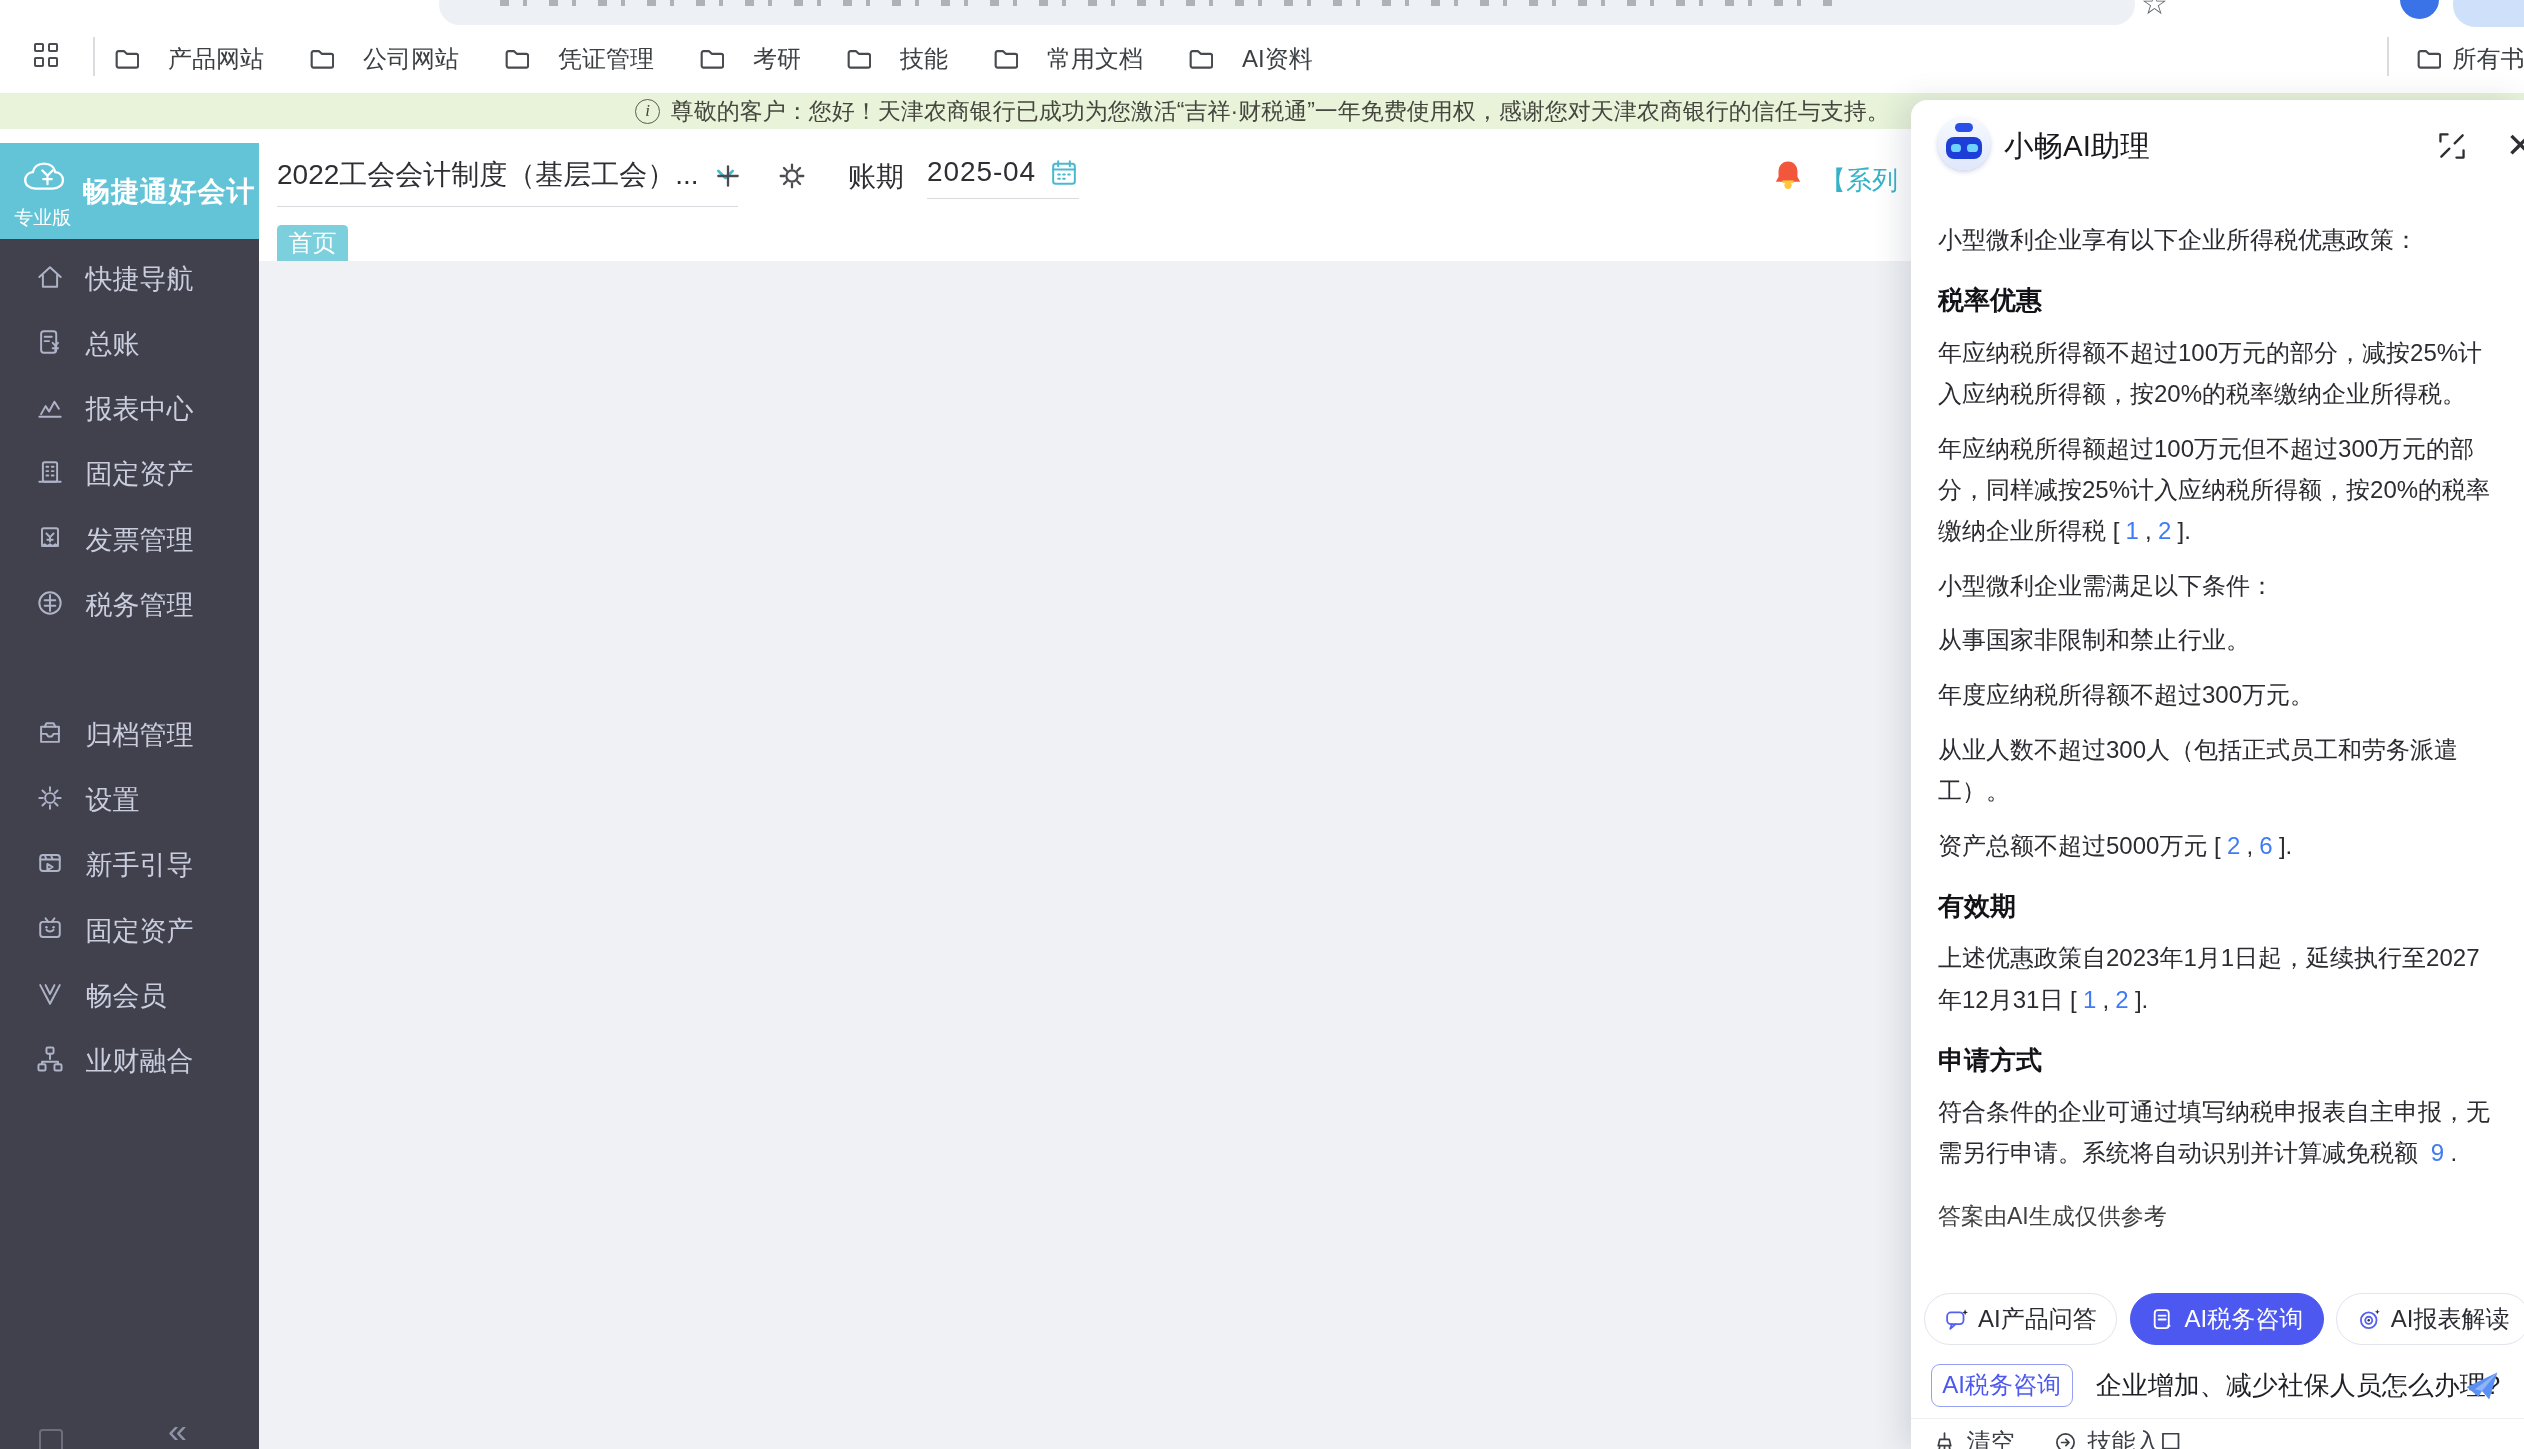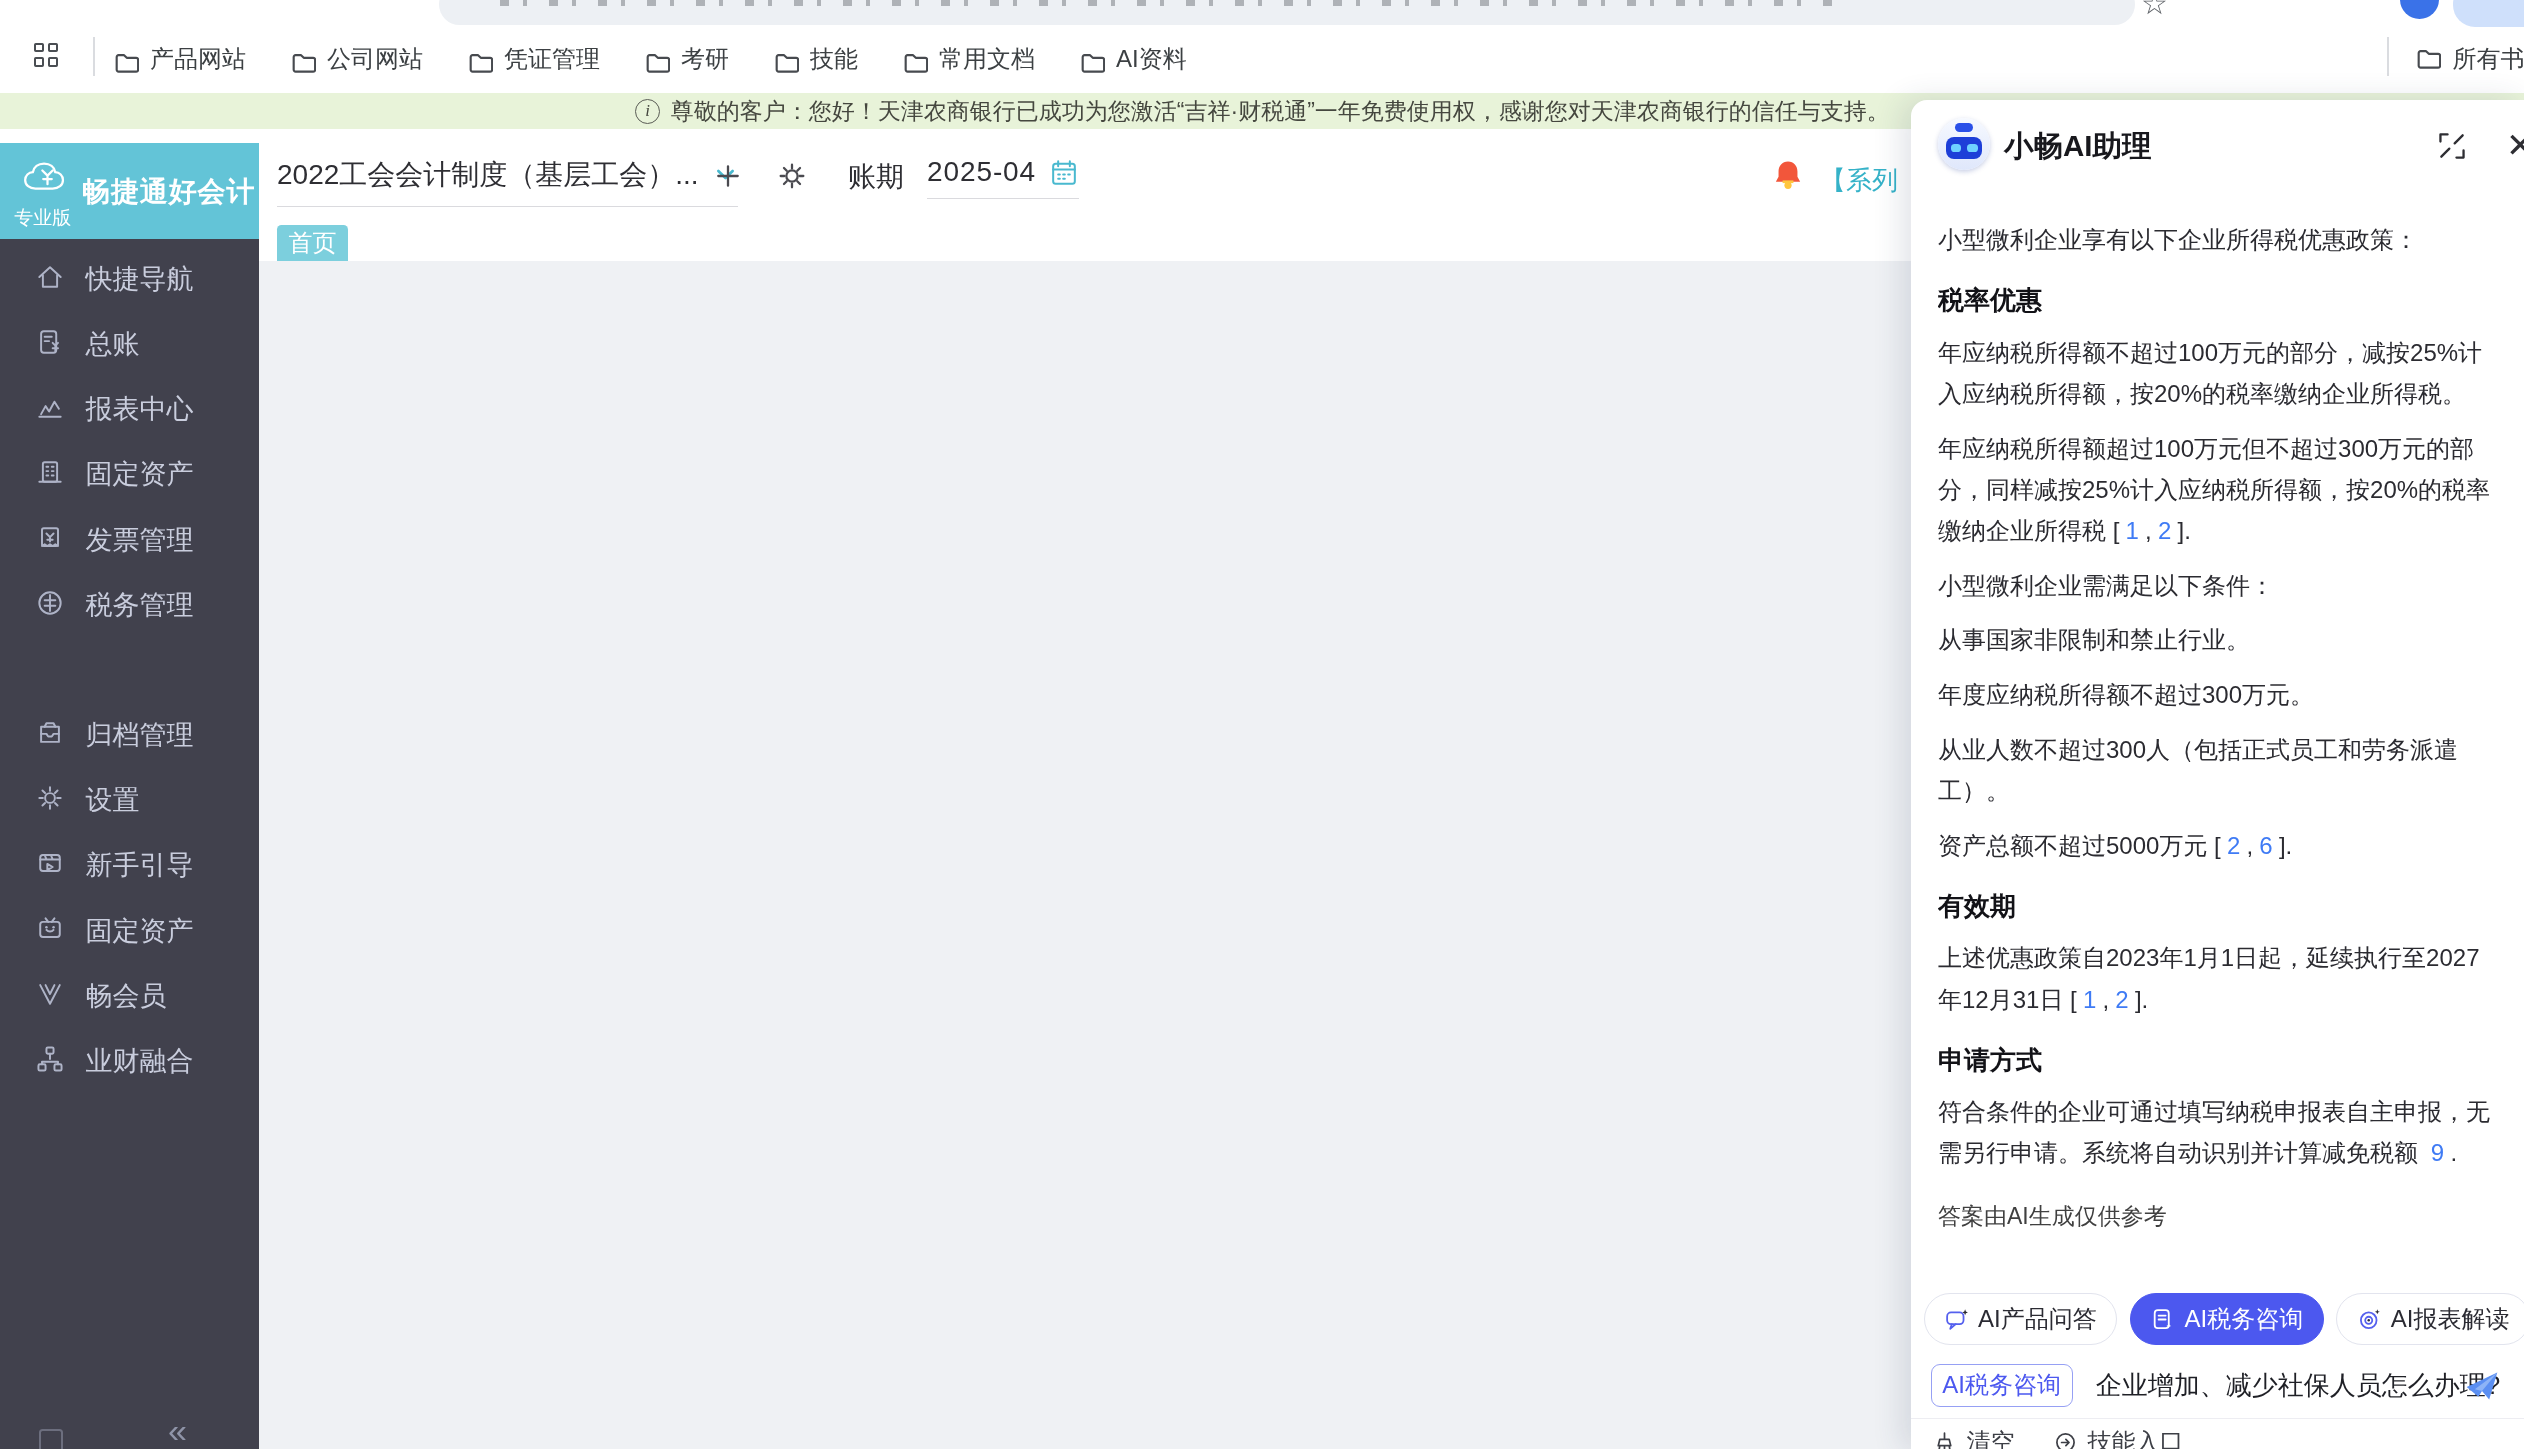--- a/index.html
+++ b/index.html
@@ -15,21 +15,21 @@
   .url-sliver{position:absolute;left:500px;top:0px;width:1339px;height:6.2px;opacity:.45;
     background:repeating-linear-gradient(90deg,#62666c 0 9px,transparent 9px 23px,#62666c 23px 27px,transparent 27px 49px)}
   .star-sliver{position:absolute;left:2141px;top:-14.3px;font-size:30px;color:#5f6368}
   .avatar-sliver{position:absolute;left:2400px;top:-19.6px;width:39px;height:39px;border-radius:50%;background:#3a72e8}
   .update-pill{position:absolute;left:2453px;top:-18px;width:98px;height:45px;border-radius:22px;background:#cfe0fb}
   #bookmarks{position:absolute;left:0;top:30px;width:2525px;height:57px}
   .apps-grid{position:absolute;left:34px;top:12.5px;width:25px;height:25px;display:grid;grid-template-columns:9.8px 9.8px;grid-template-rows:9.8px 9.8px;gap:4.5px}
   .apps-grid span{border:2.7px solid #4a4e53;border-radius:1.8px}
   .bm-div{position:absolute;top:7.1px;width:1.8px;height:39px;background:#dadce0}
   .bm-items{position:absolute;left:114px;top:0;height:57px;display:flex;align-items:center;gap:45px}
-  .bm-item{display:flex;align-items:flex-end;gap:11px;font-size:24px;color:#3c4043;white-space:nowrap}
+  .bm-item{display:flex;align-items:center;gap:29px;font-size:24px;color:#3c4043;white-space:nowrap}
   .bm-right{position:absolute;left:2416px;top:0;height:57px;display:flex;align-items:center;gap:11.6px;font-size:24px;color:#3c4043;white-space:nowrap}
 
   
   #banner{position:absolute;left:0;top:93px;width:2525px;height:36px;background:#e8f3d9;z-index:4;
     display:flex;align-items:center;justify-content:center;font-size:23px;color:#45473f}
   #banner .info-i{display:inline-block;width:23px;height:23px;line-height:22px;border:1.8px solid #5a5c55;border-radius:50%;
     text-align:center;font-size:17px;font-style:italic;font-family:"Liberation Serif",serif;margin-right:10.7px}
 
   
   #sidebar{position:absolute;left:0;top:143px;width:259px;height:1307px;background:#41414d;z-index:6;overflow:hidden}
@@ -136,21 +136,21 @@
 
   
   #ai-panel{position:absolute;left:1911px;top:100px;width:614px;height:1350px;background:#fff;
     border-radius:16px 0 0 0;box-shadow:-9px 0 30px rgba(40,60,90,.14);z-index:10;overflow:hidden}
   .ai-avatar{position:absolute;left:27px;top:18px;width:52px;height:52px;border-radius:50%;
     background:linear-gradient(180deg,#f6f9ff 0%,#dfe7fb 100%);box-shadow:0 1.8px 5.4px rgba(30,60,150,.25)}
   .ai-avatar .visor{position:absolute;left:8px;top:19px;width:36px;height:22px;background:#1d3fd8;border-radius:8px}
   .ai-avatar .eye{position:absolute;top:7.1px;width:10.7px;height:8px;background:#6fd2ff;border-radius:3.6px}
   .ai-avatar .eye.l{left:4.5px}.ai-avatar .eye.r{right:4.5px}
   .ai-avatar .cap{position:absolute;left:17px;top:4.5px;width:18px;height:9px;background:#2a50e8;border-radius:4.5px}
-  .ai-title{position:absolute;left:93px;top:27px;font-size:29.5px;font-weight:bold;color:#18181d;white-space:nowrap}
+  .ai-title{position:absolute;left:93px;top:27px;font-size:29.5px;font-weight:normal;color:#18181d;white-space:nowrap}
   .ai-expand{position:absolute;left:525px;top:30px;width:32px;height:32px;cursor:pointer}
   .ai-expand .ic{stroke:#2e2e33;stroke-width:2.6}
   .ai-close{position:absolute;left:595px;top:25px;font-size:34px;color:#2e2e33;cursor:pointer}
 
   .ai-body{position:absolute;left:27px;top:86px;width:564px;height:1098px;overflow:hidden;padding-top:19.6px}
   .msg-p{font-size:24px;line-height:1.72;color:#2b2b31;margin:13.4px 0}
   .msg-h{font-size:26px;font-weight:bold;color:#121217;margin:23px 0 7.1px}
   .cite{color:#3f7bf5;margin:0 6.2px;cursor:pointer}
   .brk{color:#2b2b31}
   .ai-note{font-size:23px;color:#404040;margin-top:27px}

